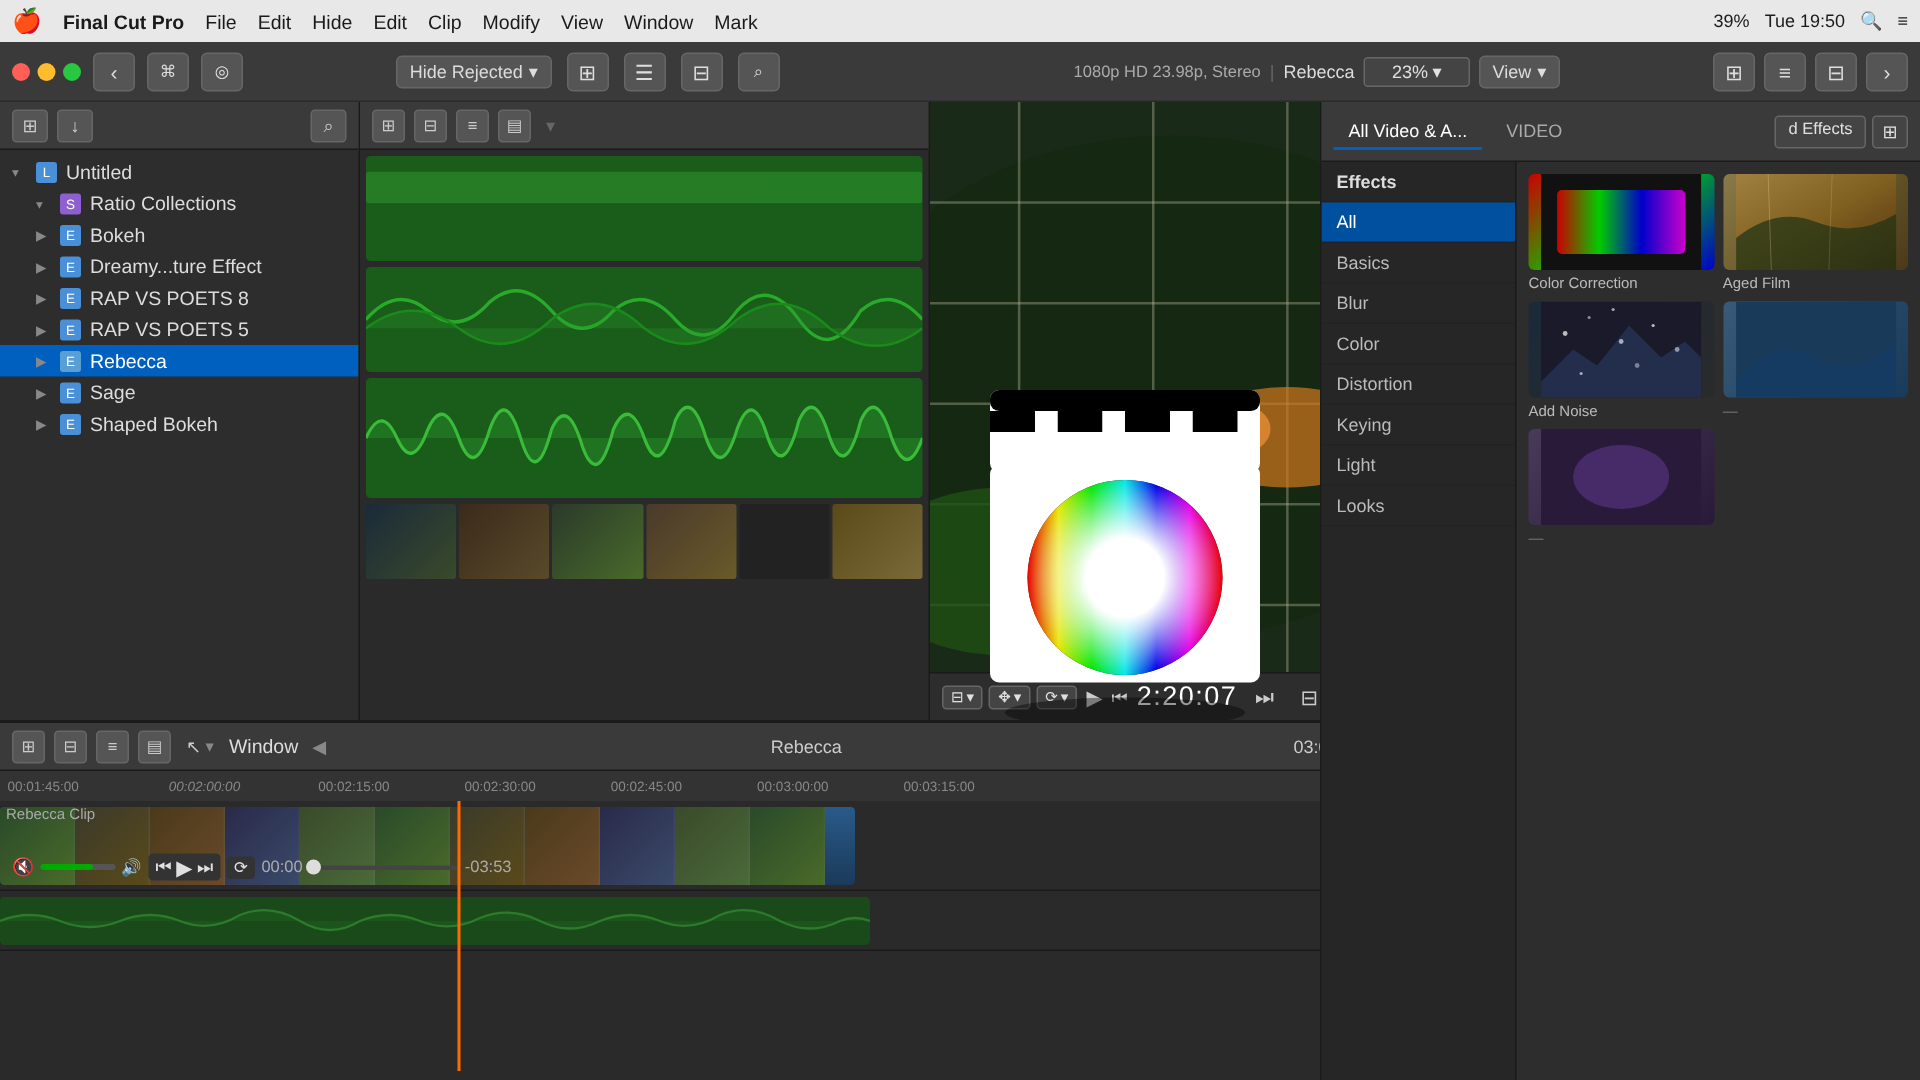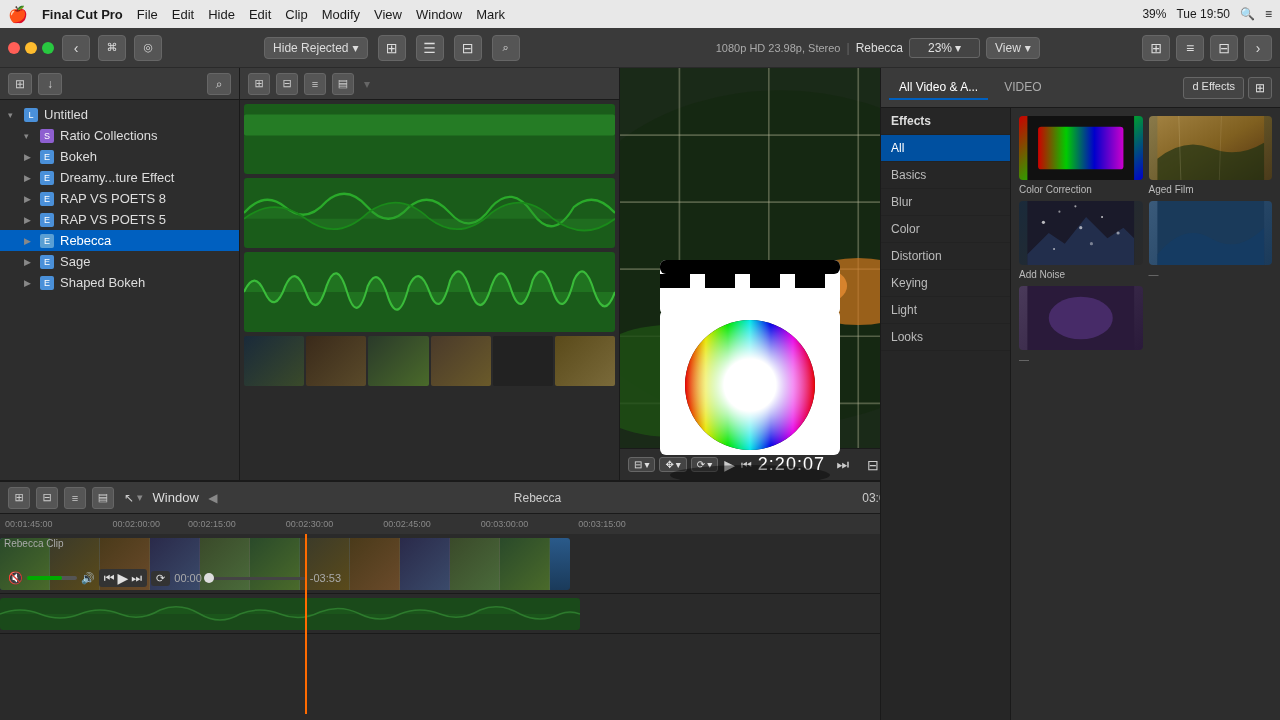--- a/index.html
+++ b/index.html
@@ -1053,22 +1053,22 @@
     <div class="tl-nav-btn">▶</div>
 
     <div class="tl-right">
       <div class="tl-btn">⊕</div>
       <div class="tl-btn">⊟</div>
     </div>
   </div>
 
   <div id="timeline-ruler">
     <span style="margin-left:5px;font-size:9px;color:#888;">00:01:45:00</span>
-    <span style="margin-left:60px;font-size:9px;color:#888;">00:02:00:00</span>
-    <span style="margin-left:28px;font-size:9px;color:#888;">00:02:15:00</span>
+    <span style="margin-left:60px;font-size:9px;color:#888;font-style:italic;">00:02:00:00</span>
+    <span style="margin-left:52px;font-size:9px;color:#888;">00:02:15:00</span>
     <span style="margin-left:50px;font-size:9px;color:#888;">00:02:30:00</span>
     <span style="margin-left:50px;font-size:9px;color:#888;">00:02:45:00</span>
     <span style="margin-left:50px;font-size:9px;color:#888;">00:03:00:00</span>
     <span style="margin-left:50px;font-size:9px;color:#888;">00:03:15:00</span>
   </div>
 
   <div id="timeline-tracks" style="position:relative;">
 
     <div class="playhead" style="left:305px;height:180px;"></div>
 

